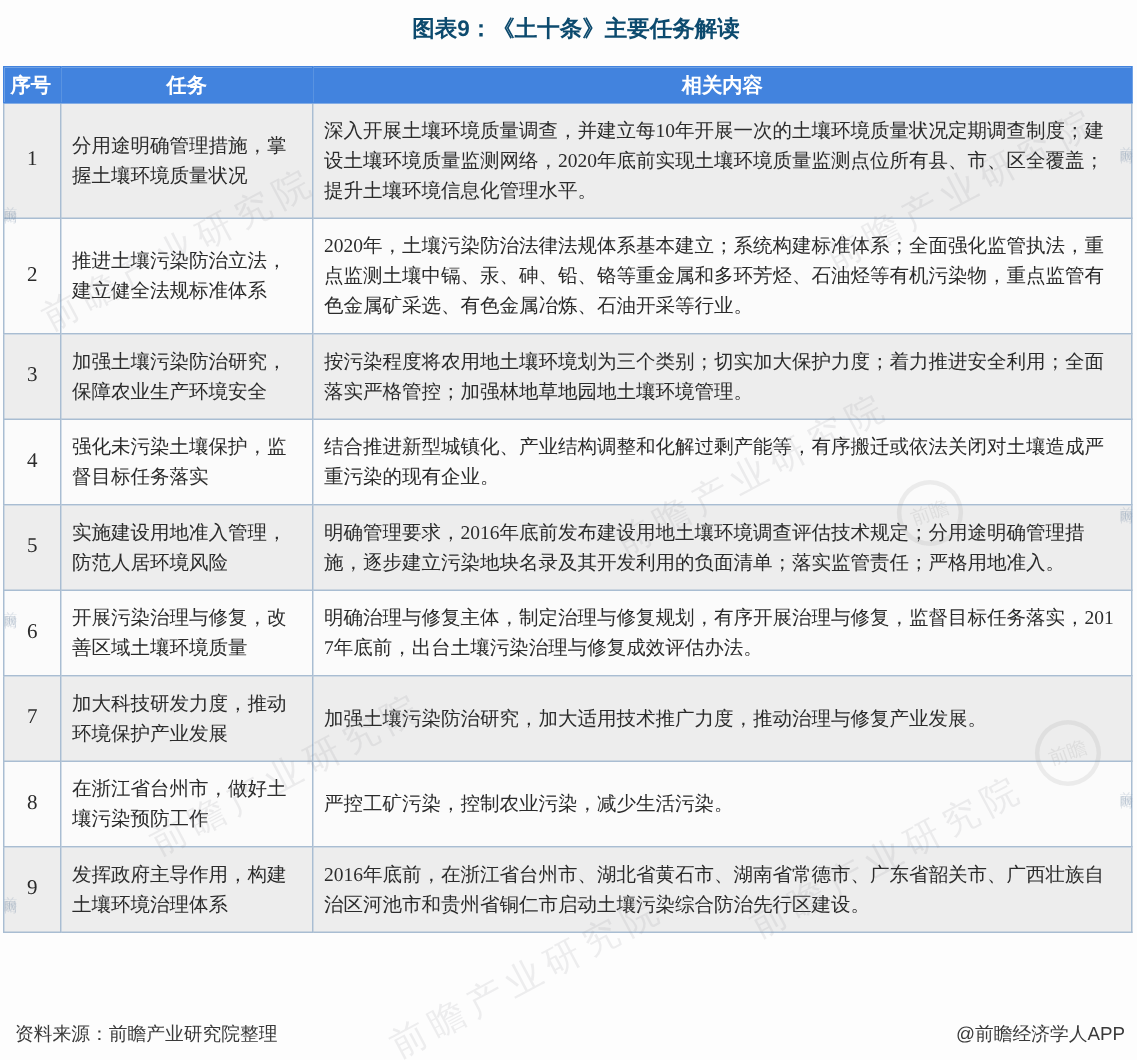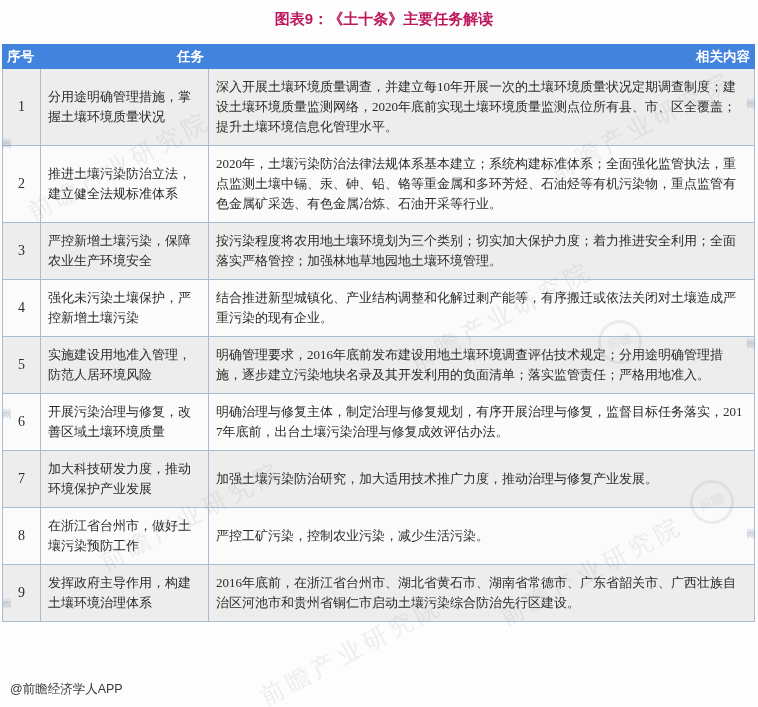--- a/index.html
+++ b/index.html
@@ -19,41 +19,41 @@
     background:#fdfdfd;
     overflow:hidden;
     font-family:"Liberation Serif", serif;
   }
   .title {
     padding-top:10px;
     text-align:center;
     font-family:"Liberation Sans", sans-serif;
     font-weight:bold;
     font-size:15px;
-    color:#be185d;
+    color:#0c4a6e;
     margin-left:10px;
   }
   table.main {
     border-collapse:collapse;
     table-layout:fixed;
     width:753px;
     margin:15px 0 0 2px;
   }
   col.c-no   { width:38px; }
   col.c-task { width:168px; }
   thead th {
     background:var(--header-bg);
     color:var(--header-text);
     font-family:"Liberation Sans", sans-serif;
     font-weight:bold;
     font-size:13.5px;
     height:24px;
     padding:2px 4px;
     border:1px solid var(--header-bg);
-    text-align:right;
+    text-align:center;
   }
   thead th.h-no { text-align:left; padding-left:4px; }
   tbody td {
     border:1px solid var(--border);
     font-size:13px;
     line-height:20px;
     color:var(--text);
     vertical-align:middle;
     padding:8px 7px;
     word-break:break-all;
@@ -166,26 +166,26 @@
       <td class="task">分用途明确管理措施，掌握土壤环境质量状况</td>
       <td class="content">深入开展土壤环境质量调查，并建立每10年开展一次的土壤环境质量状况定期调查制度；建设土壤环境质量监测网络，2020年底前实现土壤环境质量监测点位所有县、市、区全覆盖；提升土壤环境信息化管理水平。</td>
     </tr>
         <tr>
       <td class="no">2</td>
       <td class="task">推进土壤污染防治立法，建立健全法规标准体系</td>
       <td class="content">2020年，土壤污染防治法律法规体系基本建立；系统构建标准体系；全面强化监管执法，重点监测土壤中镉、汞、砷、铅、铬等重金属和多环芳烃、石油烃等有机污染物，重点监管有色金属矿采选、有色金属冶炼、石油开采等行业。</td>
     </tr>
         <tr>
       <td class="no">3</td>
-      <td class="task">严控新增土壤污染，保障农业生产环境安全</td>
+      <td class="task">加强土壤污染防治研究，保障农业生产环境安全</td>
       <td class="content">按污染程度将农用地土壤环境划为三个类别；切实加大保护力度；着力推进安全利用；全面落实严格管控；加强林地草地园地土壤环境管理。</td>
     </tr>
         <tr>
       <td class="no">4</td>
-      <td class="task">强化未污染土壤保护，严控新增土壤污染</td>
+      <td class="task">强化未污染土壤保护，监督目标任务落实</td>
       <td class="content">结合推进新型城镇化、产业结构调整和化解过剩产能等，有序搬迁或依法关闭对土壤造成严重污染的现有企业。</td>
     </tr>
         <tr>
       <td class="no">5</td>
       <td class="task">实施建设用地准入管理，防范人居环境风险</td>
       <td class="content">明确管理要求，2016年底前发布建设用地土壤环境调查评估技术规定；分用途明确管理措施，逐步建立污染地块名录及其开发利用的负面清单；落实监管责任；严格用地准入。</td>
     </tr>
         <tr>
       <td class="no">6</td>
       <td class="task">开展污染治理与修复，改善区域土壤环境质量</td>
@@ -203,16 +203,17 @@
     </tr>
         <tr>
       <td class="no">9</td>
       <td class="task">发挥政府主导作用，构建土壤环境治理体系</td>
       <td class="content">2016年底前，在浙江省台州市、湖北省黄石市、湖南省常德市、广东省韶关市、广西壮族自治区河池市和贵州省铜仁市启动土壤污染综合防治先行区建设。</td>
     </tr>
       </tbody>
   </table>
 
   <div class="footer">
+    <span>资料来源：前瞻产业研究院整理</span>
     <span>@前瞻经济学人APP</span>
   </div>
 
 </div>
 
 </body></html>

